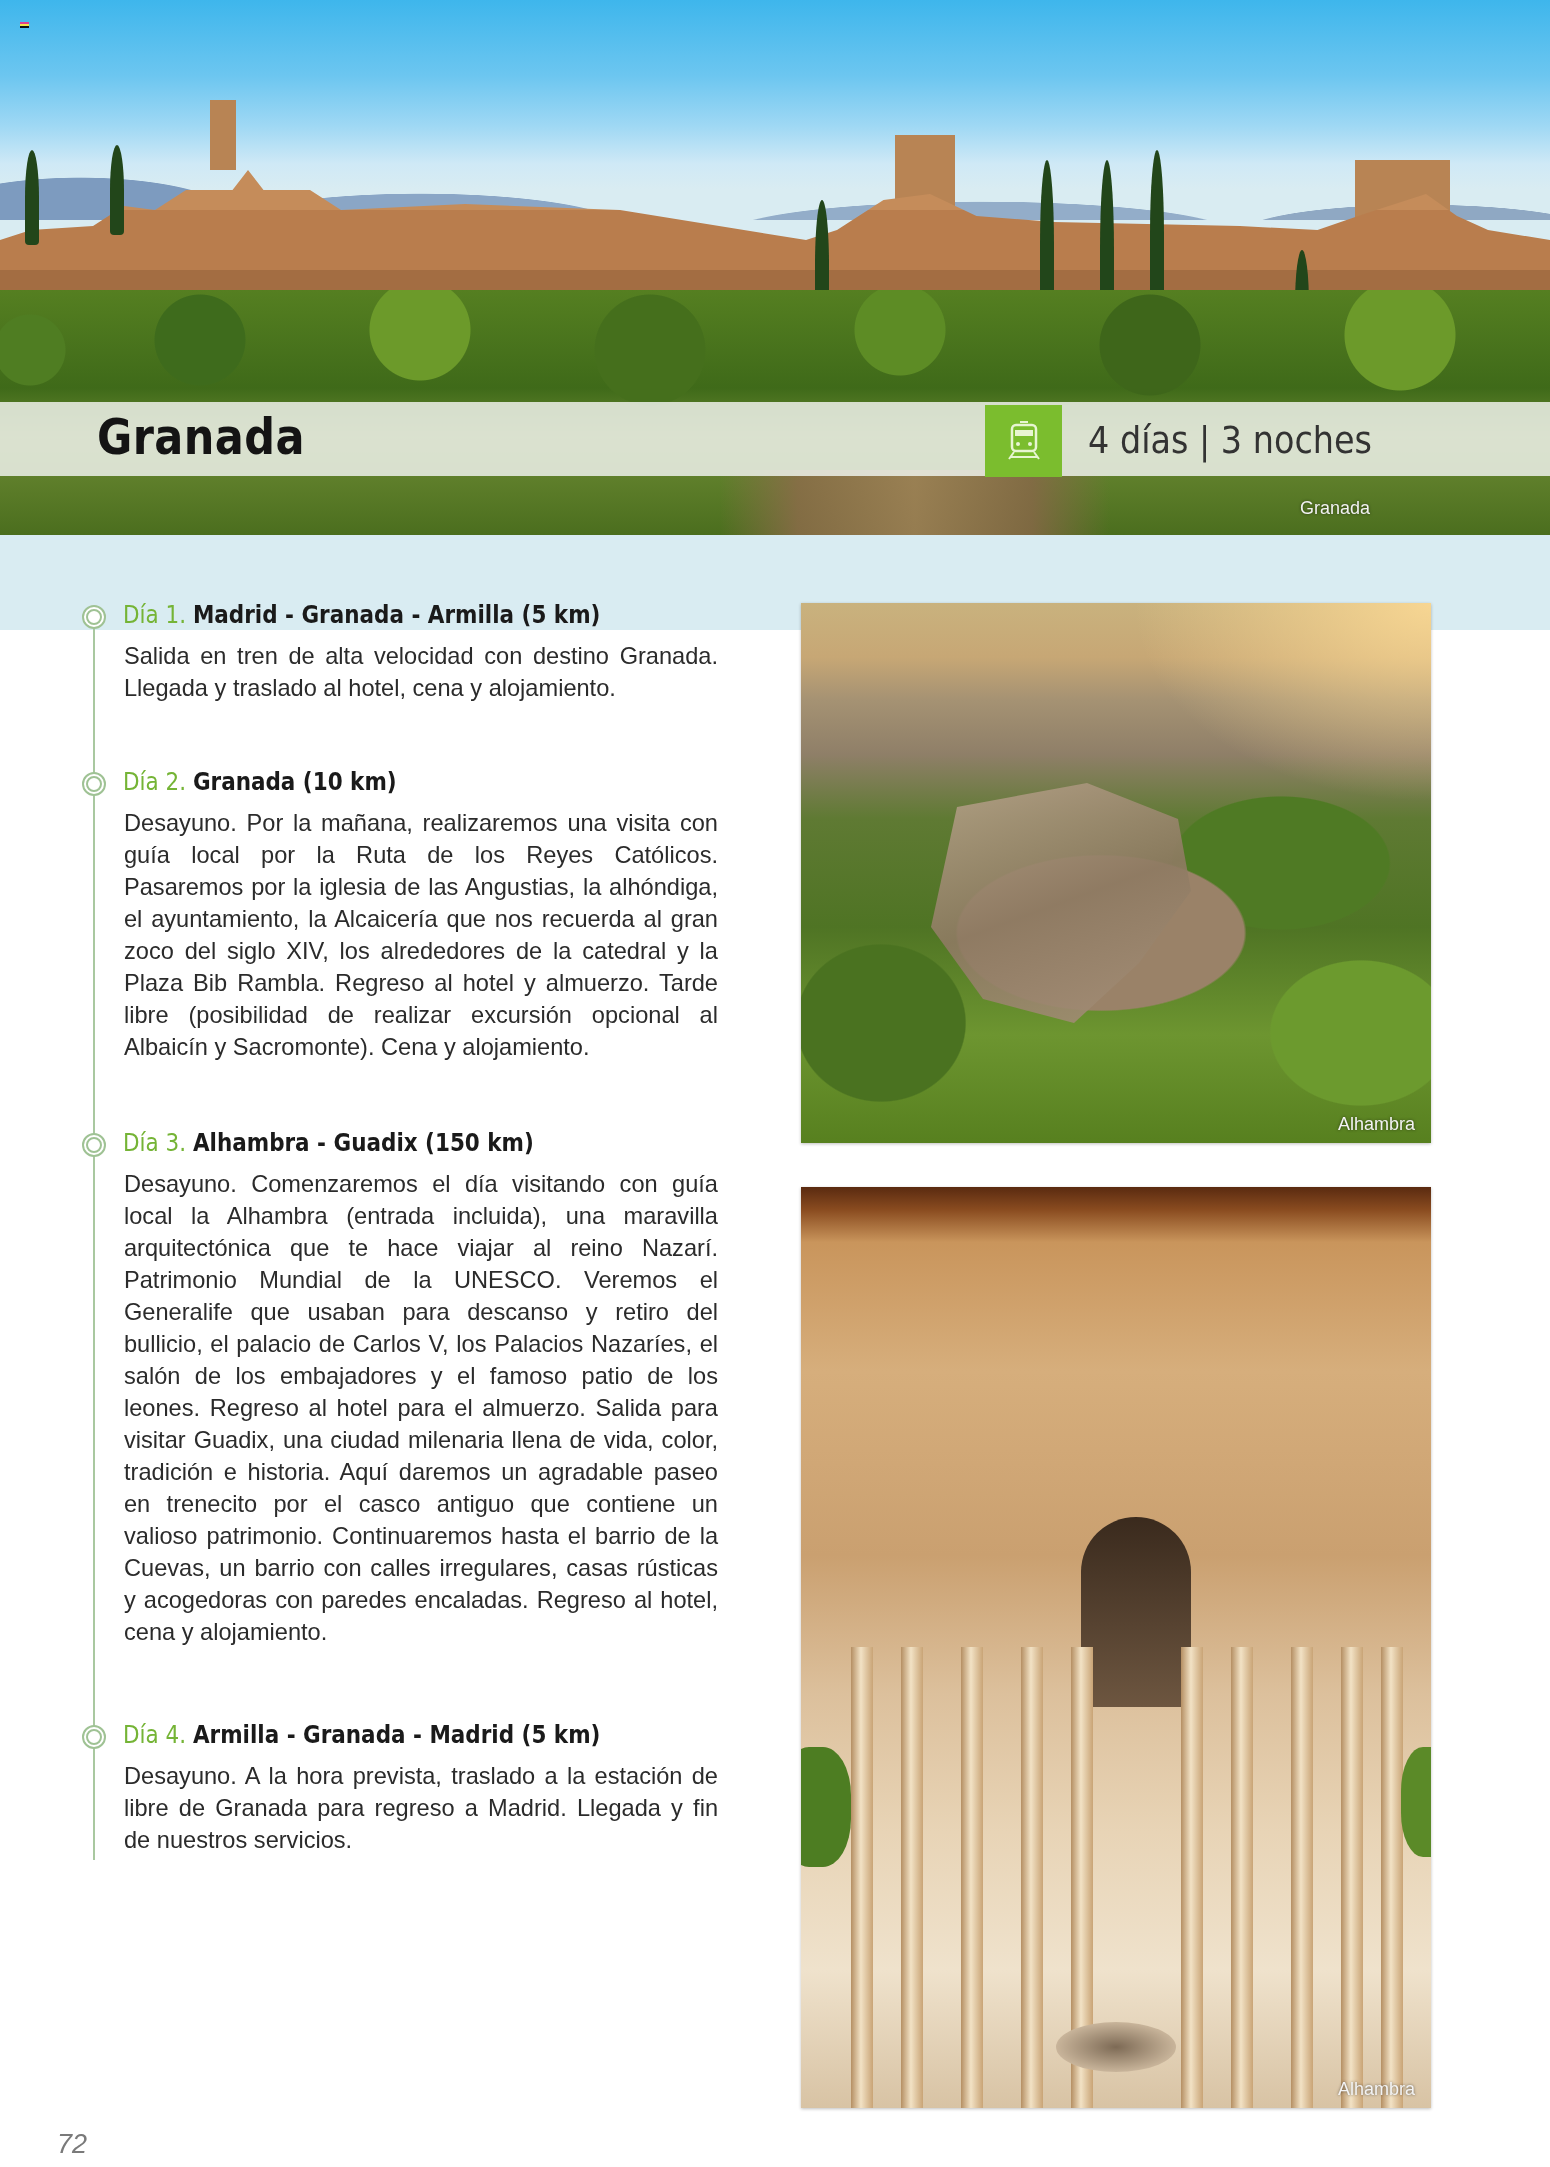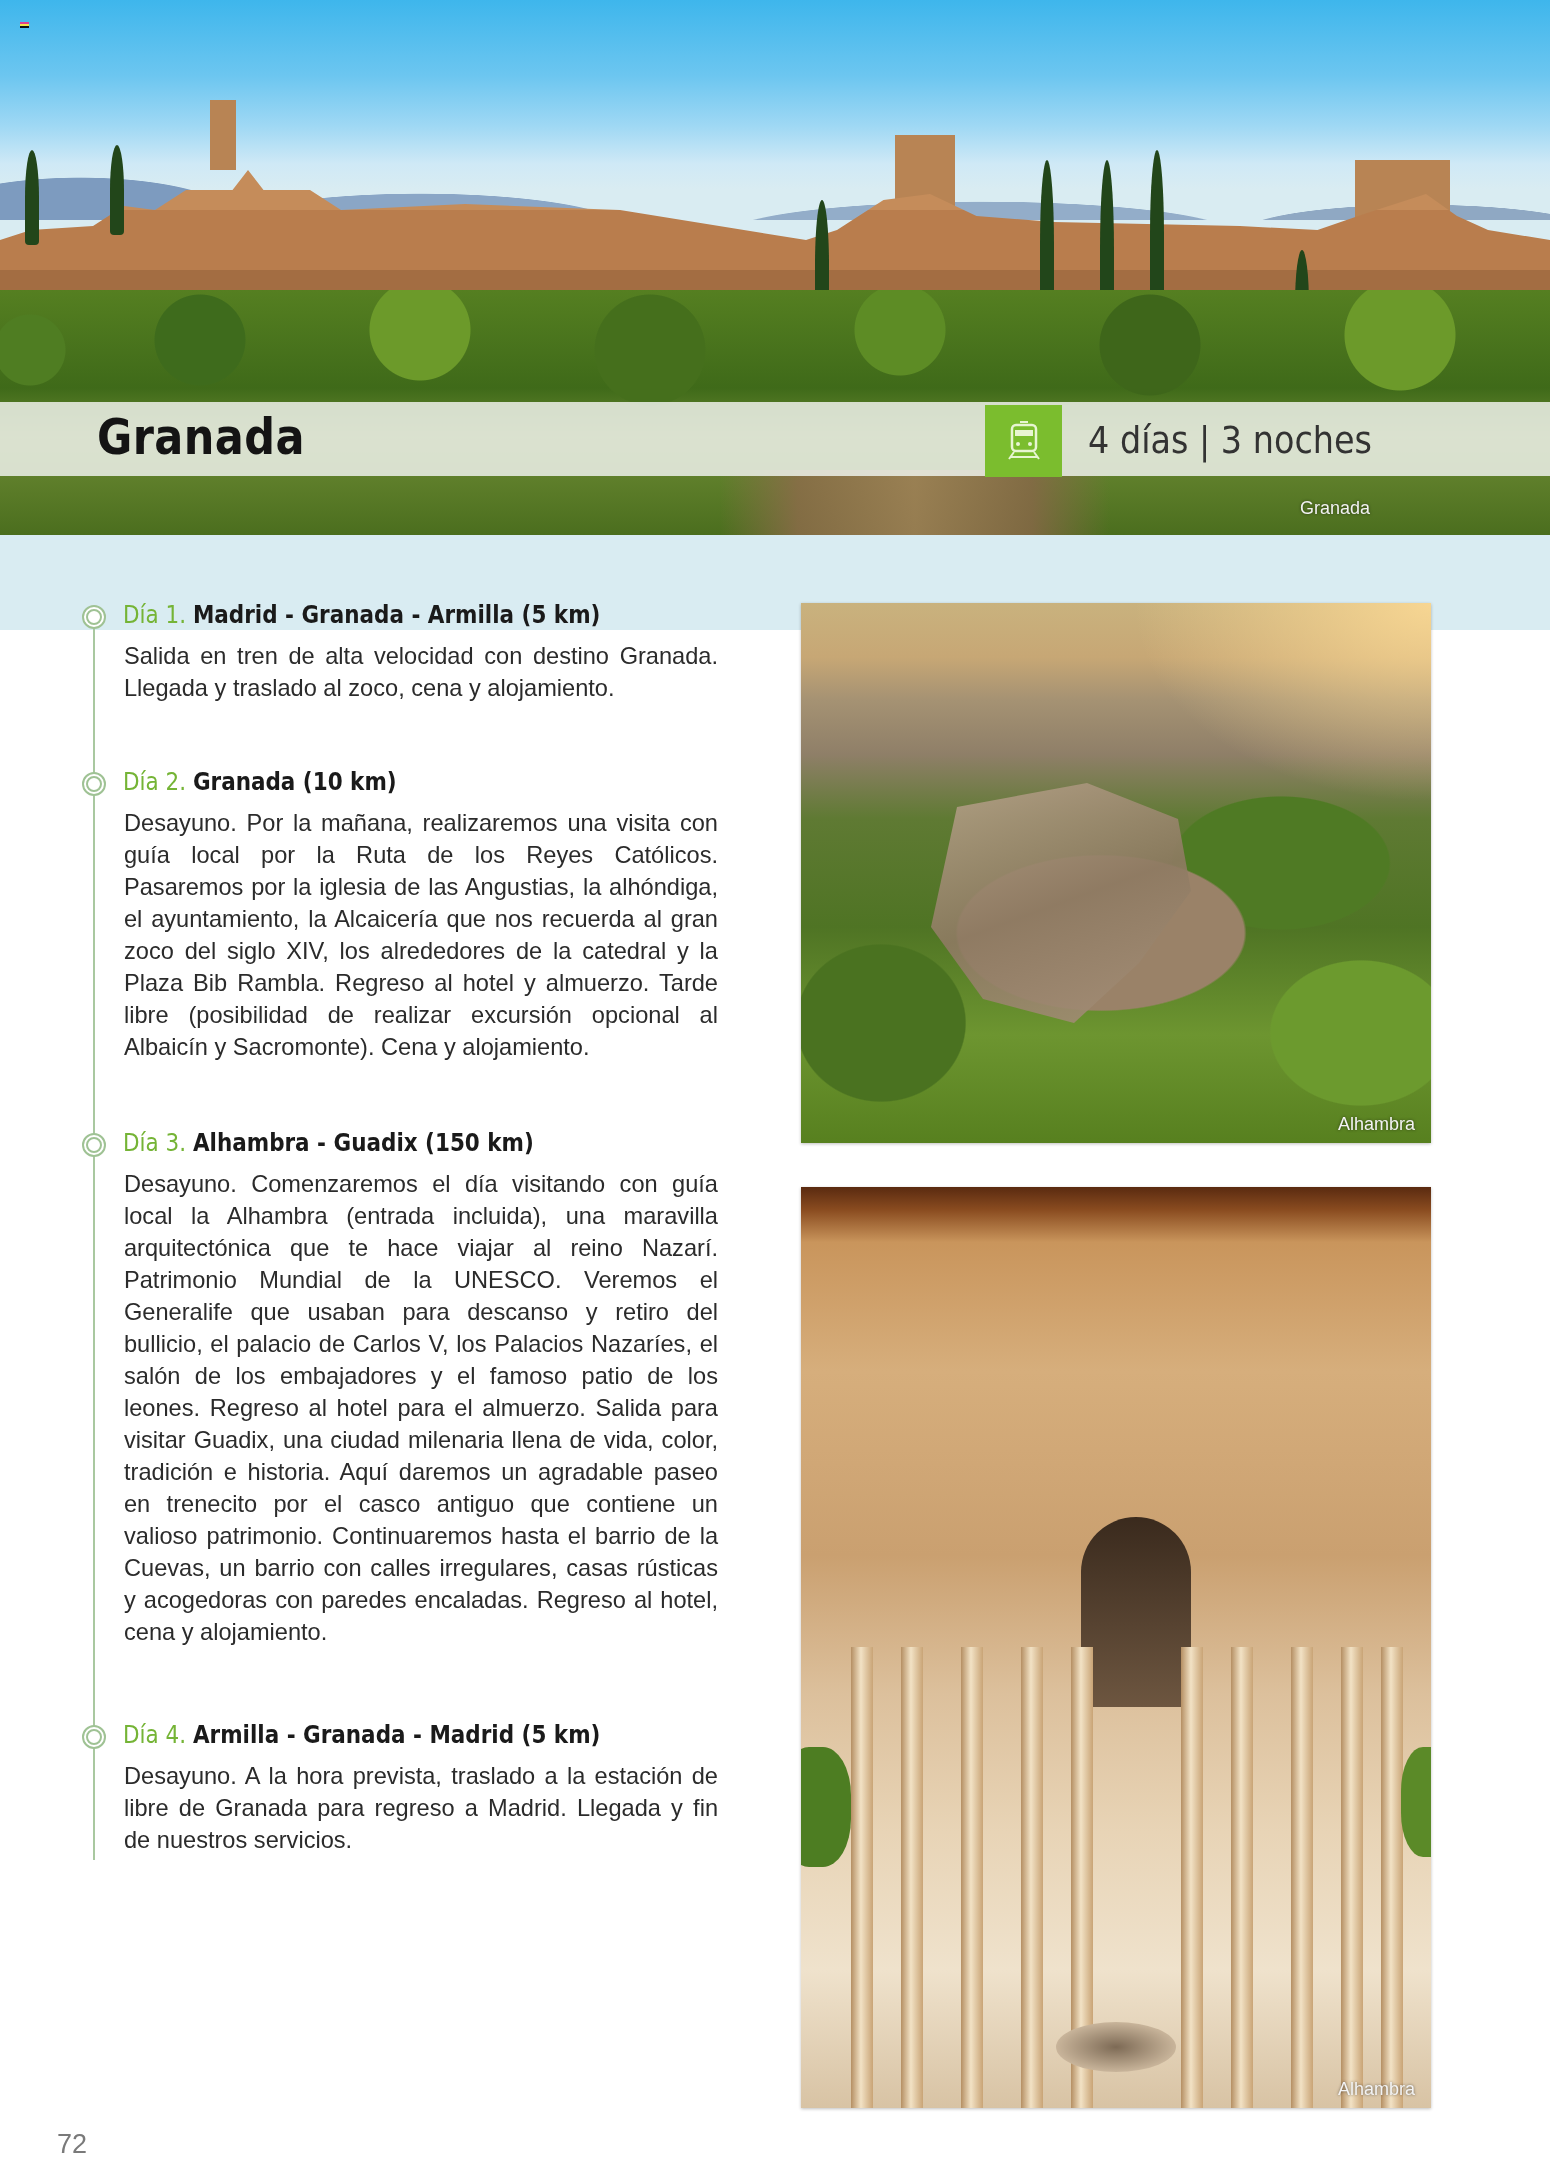--- a/index.html
+++ b/index.html
@@ -142,21 +142,21 @@
   .photo-2 .shrub-r {
     position: absolute; right: -25px; top: 560px; width: 55px; height: 110px; border-radius: 40%;
     background: #5b8a28;
   }
   .photo-caption {
     position: absolute; right: 16px; bottom: 8px; font-size: 18px; color: #f3f3f3;
     text-shadow: 0 0 3px rgba(0,0,0,.55);
   }
 
   .page-number {
-    position: absolute; left: 57px; top: 2129px; font-size: 27px; color: #7a7a7a;
+    position: absolute; left: 57px; top: 2129px; font-size: 27px; color: #7a7a7a; font-style: italic;
   }
 </style>
 </head>
 <body>
 
 <div class="hero">
   <div class="print-mark"></div>
   <div class="mountains"></div>
   <div class="towers" style="left:210px; width:26px; height:70px; top:100px;"></div>
   <div class="towers" style="left:895px; width:60px; height:90px; top:135px;"></div>
@@ -190,21 +190,21 @@
 
 <div class="itinerary">
   <div class="timeline-line"></div>
 
   <div class="day" style="top:0;">
     <div class="day-icon"></div>
     <div class="day-heading">
       <span class="day-label">Día 1</span><span class="day-sep">.</span>
       <span class="day-route">Madrid - Granada - Armilla (5 km)</span>
     </div>
-    <p class="day-body">Salida en tren de alta velocidad con destino Granada. Llegada y traslado al zoco, cena y alojamiento.</p>
+    <p class="day-body">Salida en tren de alta velocidad con destino Granada. Llegada y traslado al hotel, cena y alojamiento.</p>
   </div>
 
   <div class="day" style="top:167px;">
     <div class="day-icon"></div>
     <div class="day-heading">
       <span class="day-label">Día 2</span><span class="day-sep">.</span>
       <span class="day-route">Granada (10 km)</span>
     </div>
     <p class="day-body">Desayuno. Por la mañana, realizaremos una visita con guía local por la Ruta de los Reyes Católicos. Pasaremos por la iglesia de las An­gustias, la alhóndiga, el ayuntamiento, la Alcai­cería que nos recuerda al gran zoco del siglo XIV, los alrededores de la catedral y la Plaza Bib Rambla. Regreso al hotel y almuerzo. Tarde libre (posibilidad de realizar excursión opcional al Albaicín y Sacromonte). Cena y alojamiento.</p>
   </div>

